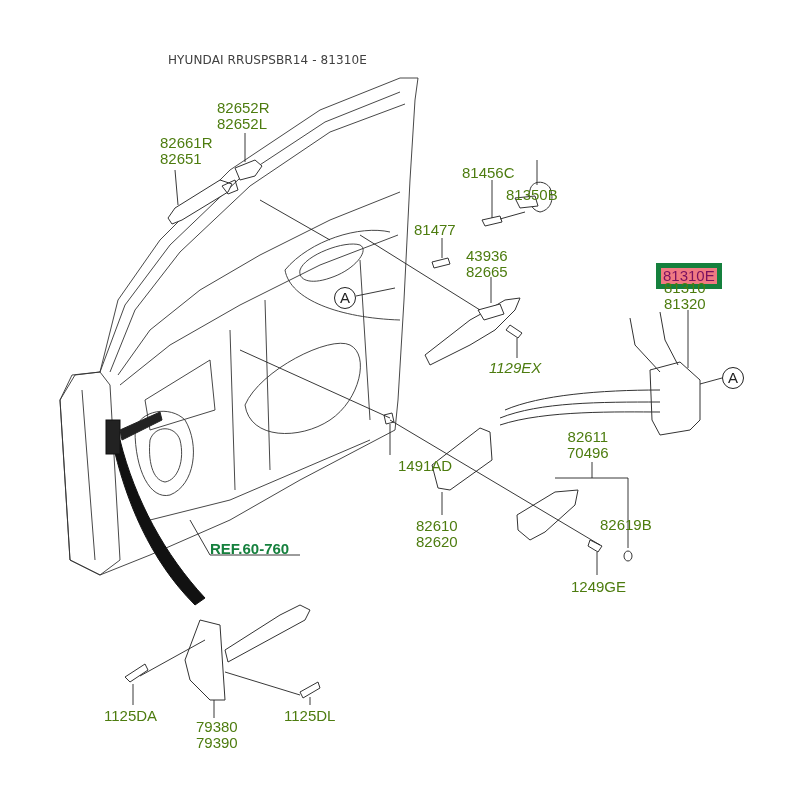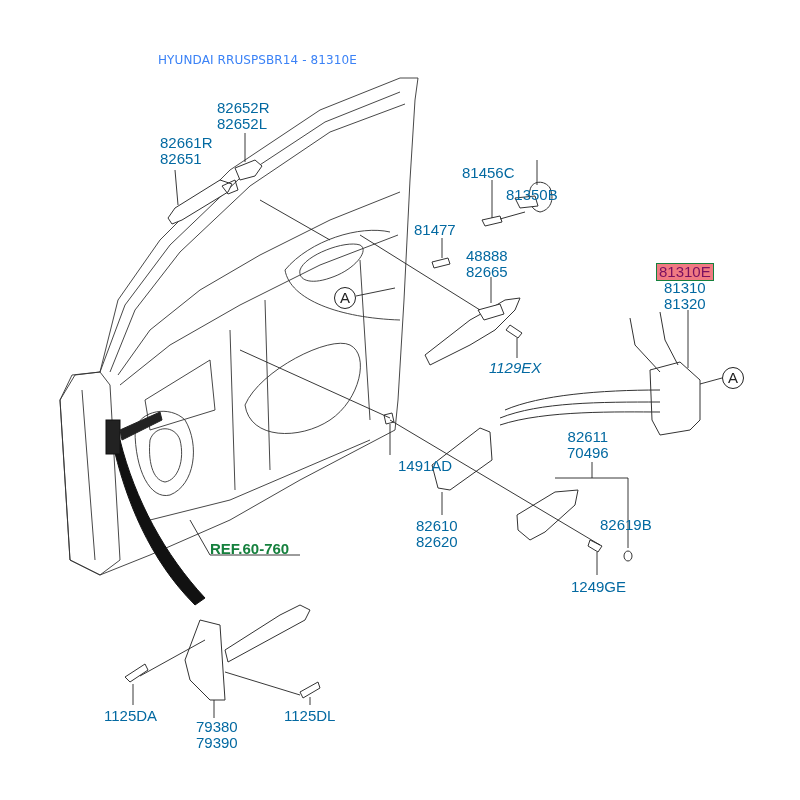--- a/index.html
+++ b/index.html
@@ -1,21 +1,21 @@
 <!DOCTYPE html>
 <html><head>
 <meta charset="utf-8">
 <style>
   html, body { margin:0; padding:0; background:#ffffff; }
   body { width:800px; height:800px; position:relative; overflow:hidden; font-family:"Liberation Sans", sans-serif; }
   #diagram { position:absolute; left:0; top:0; width:800px; height:800px; }
-  .lbl { position:absolute; color:#0369a1; font-size:15px; line-height:16px; font-family:"Liberation Sans", sans-serif; white-space:nowrap; }
+  .lbl { position:absolute; color:#4d7c0f; font-size:15px; line-height:16px; font-family:"Liberation Sans", sans-serif; white-space:nowrap; }
   .lbl span { display:block; }
-  .title { position:absolute; left:158px; top:53px; font-size:12px; color:#3b82f6; font-family:"DejaVu Sans", sans-serif; letter-spacing:0.1px; }
-  .hl { background:#f07a82; border:1px solid #15803d; color:#7a1060; padding:0 2px; }
+  .title { position:absolute; left:168px; top:53px; font-size:12px; color:#404040; font-family:"DejaVu Sans", sans-serif; letter-spacing:0.1px; }
+  .hl { background:#f07a82; border:5px solid #15803d; color:#7a1060; padding:0 2px; }
   .ref { position:absolute; color:#15803d; font-weight:bold; font-size:15px; }
   .callout { position:absolute; width:20px; height:20px; border:1px solid #222; border-radius:50%; font-size:15px; text-align:center; line-height:20px; color:#222; background:#fff; }
 </style>
 </head>
 <body>
 
 <svg id="diagram" viewBox="0 0 800 800" xmlns="http://www.w3.org/2000/svg" fill="none" stroke="#222" stroke-width="1">
 
   <g stroke="#333" stroke-width="0.9">
     <path d="M70 560 L60 400 L72 375 L100 372 L118 300 L160 240 L230 170 L320 110 L400 78 L418 78 L415 100 L410 180 L404 300 L398 400 L395 430 L300 480 L230 520 L150 555 L100 575 Z"></path>
@@ -126,21 +126,21 @@
   <span>82652L</span>
 </div>
 <div class="lbl" style="left:160px;top:135px;">
   <span>82661R</span>
   <span>82651</span>
 </div>
 <div class="lbl" style="left:506px;top:143px;margin-top:44px;">81350B</div>
 <div class="lbl" style="left:462px;top:165px;">81456C</div>
 <div class="lbl" style="left:414px;top:222px;">81477</div>
 <div class="lbl" style="left:466px;top:248px;">
-  <span>48888</span>
+  <span>43936</span>
   <span>82665</span>
 </div>
 <div class="lbl" style="left:489px;top:360px;font-style:italic;">1129EX</div>
 <div class="lbl hl" style="left:656px;top:263px;">81310E</div>
 <div class="lbl" style="left:664px;top:280px;text-align:right;">
   <span>81310</span>
   <span>81320</span>
 </div>
 <div class="lbl" style="left:358px;top:458px;margin-left:40px;">1491AD</div>
 <div class="lbl" style="left:567px;top:429px;text-align:center;">

